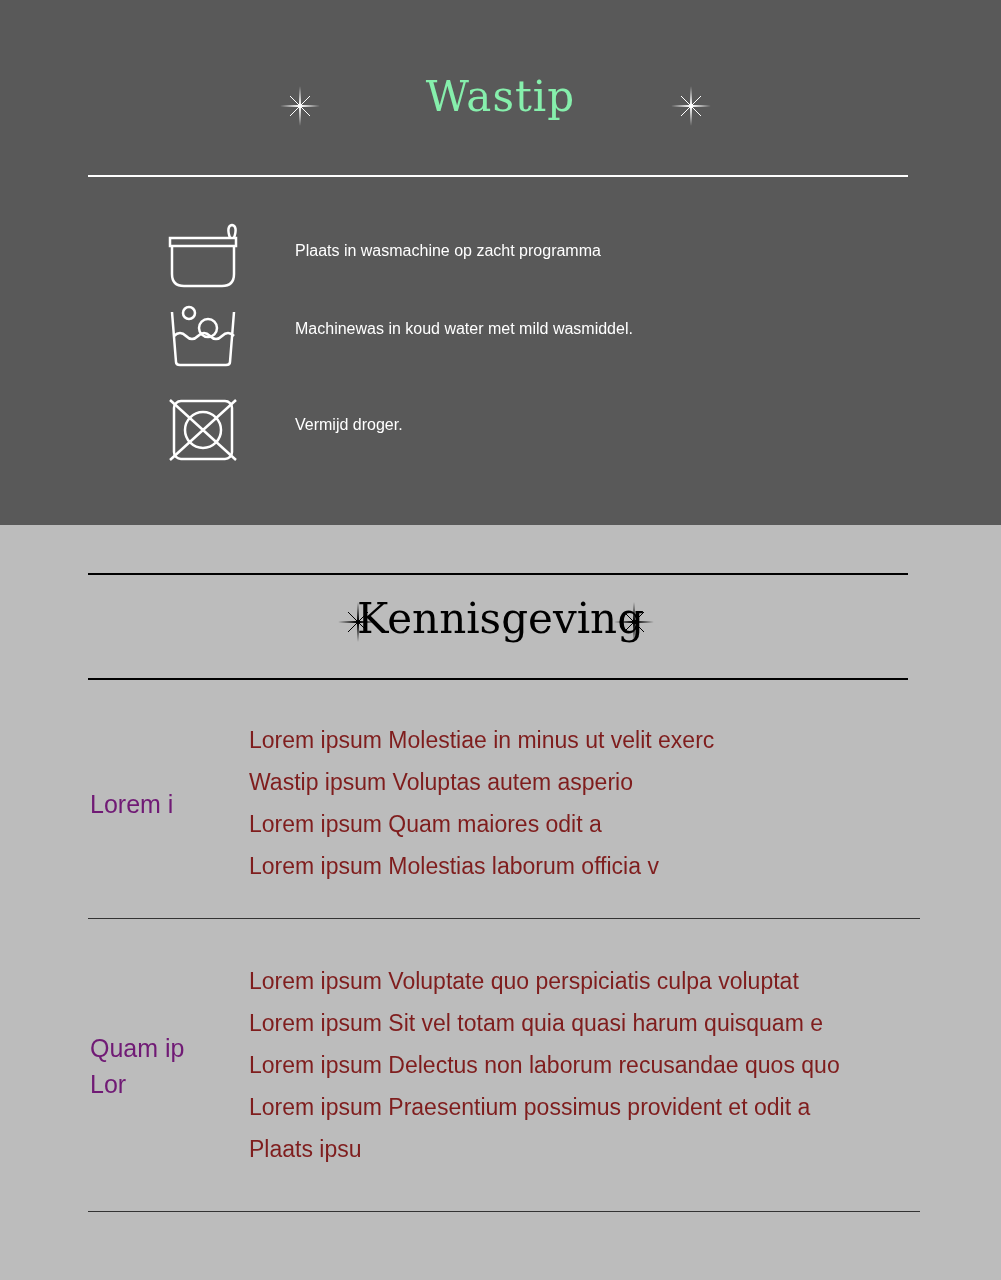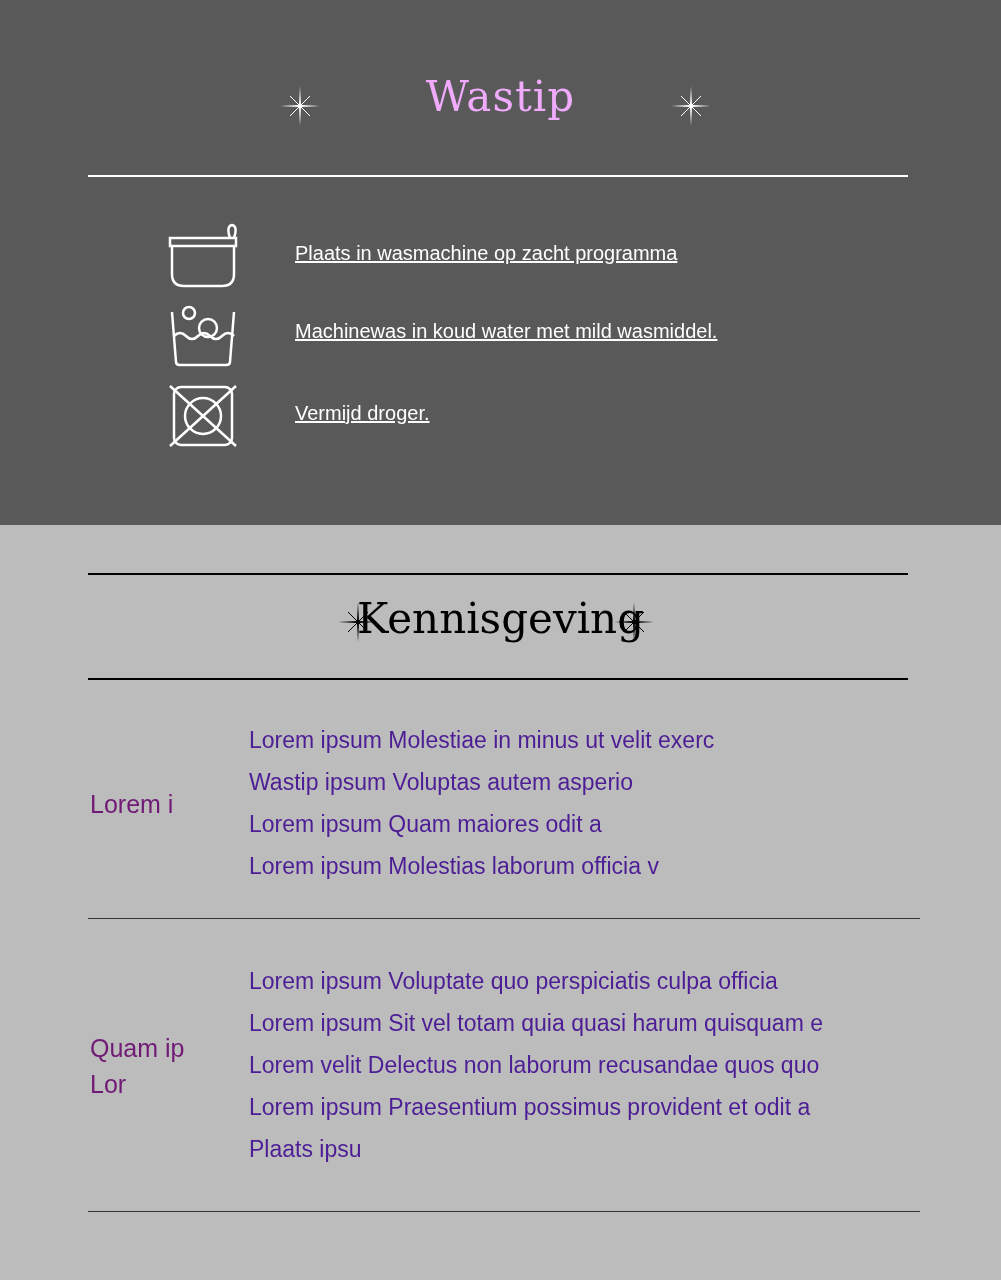--- a/index.html
+++ b/index.html
@@ -1,26 +1,26 @@
 <!DOCTYPE html>
 <html><head>
 <meta charset="utf-8">
 <style>
   html,body{margin:0;padding:0;}
   body{width:1001px;height:1280px;background:#bcbcbc;position:relative;overflow:hidden;font-family:"Liberation Sans",sans-serif;}
   .top{position:absolute;left:0;top:0;width:1001px;height:525px;background:#595959;}
-  .title{position:absolute;left:0;top:72px;width:1001px;text-align:center;font-family:"DejaVu Serif",serif;font-size:42px;color:#f0abfc;letter-spacing:1px;}
+  .title{position:absolute;left:0;top:72px;width:1001px;text-align:center;font-family:"DejaVu Serif",serif;font-size:42px;color:#86efac;letter-spacing:1px;}
   .spark{position:absolute;width:44px;height:44px;}
   .hline{position:absolute;height:2px;}
   .care-row{position:absolute;left:0;width:1001px;height:70px;}
   .care-icon{position:absolute;left:166px;width:74px;height:70px;}
-  .care-text{position:absolute;left:295px;font-size:20px;color:#fff;white-space:nowrap;text-decoration:underline;}
+  .care-text{position:absolute;left:295px;font-size:16px;color:#fff;white-space:nowrap;}
   .ktitle{position:absolute;left:0;top:594px;width:1001px;text-align:center;font-family:"DejaVu Serif",serif;font-size:42px;color:#000;}
   .label{position:absolute;left:90px;font-size:25px;color:#701a75;line-height:36px;}
-  .item{position:absolute;left:249px;font-size:23px;color:#4c1d95;white-space:nowrap;}
+  .item{position:absolute;left:249px;font-size:23px;color:#7f1d1d;white-space:nowrap;}
 </style>
 </head>
 <body>
 
 <div class="top">
   <svg class="spark" style="left:278px;top:84px" viewBox="0 0 44 44">
       <path d="M22 2 L23 21 L42 22 L23 23 L22 42 L21 23 L2 22 L21 21 Z" fill="#fff"></path>
       <path d="M12 12 L32 32 M32 12 L12 32" stroke="#fff" stroke-width="1"></path>
     </svg>
   <div class="title">Wastip</div>
@@ -40,21 +40,21 @@
   </div>
   <div class="care-row" style="top:300px">
     <svg class="care-icon" viewBox="0 0 74 70" fill="none" stroke="#fff" stroke-width="2.5">
       <path d="M6 12 L10 62 Q10 65 14 65 H60 Q64 65 64 62 L68 12"></path>
       <path d="M8 36 Q14 30 20 36 Q26 42 32 36 Q38 30 44 36 Q50 42 56 36 Q62 30 68 36"></path>
       <circle cx="23" cy="13" r="6"></circle>
       <circle cx="42" cy="28" r="9"></circle>
     </svg>
     <div class="care-text" style="top:20px">Machinewas in koud water met mild wasmiddel.</div>
   </div>
-  <div class="care-row" style="top:382px">
+  <div class="care-row" style="top:396px">
     <svg class="care-icon" viewBox="0 0 74 70" fill="none" stroke="#fff" stroke-width="2.5">
       <rect x="8" y="5" width="58" height="58" rx="7"></rect>
       <circle cx="37" cy="34" r="18"></circle>
       <path d="M4 4 L70 64 M70 4 L4 64"></path>
     </svg>
     <div class="care-text" style="top:20px">Vermijd droger.</div>
   </div>
 </div>
 
 <div class="hline" style="left:88px;top:573px;width:820px;background:#000"></div>
@@ -71,18 +71,18 @@
 
 <div class="label" style="top:786px">Lorem i</div>
 <div class="item" style="top:727px">Lorem ipsum Molestiae in minus ut velit exerc</div>
 <div class="item" style="top:769px">Wastip ipsum Voluptas autem asperio</div>
 <div class="item" style="top:811px">Lorem ipsum Quam maiores odit a</div>
 <div class="item" style="top:853px">Lorem ipsum Molestias laborum officia v</div>
 <div class="hline" style="left:88px;top:918px;width:832px;height:1px;background:#333"></div>
 
 <div class="label" style="top:1030px">Quam ip</div>
 <div class="label" style="top:1066px">Lor</div>
-<div class="item" style="top:968px">Lorem ipsum Voluptate quo perspiciatis culpa officia</div>
+<div class="item" style="top:968px">Lorem ipsum Voluptate quo perspiciatis culpa voluptat</div>
 <div class="item" style="top:1010px">Lorem ipsum Sit vel totam quia quasi harum quisquam e</div>
-<div class="item" style="top:1052px">Lorem velit Delectus non laborum recusandae quos quo</div>
+<div class="item" style="top:1052px">Lorem ipsum Delectus non laborum recusandae quos quo</div>
 <div class="item" style="top:1094px">Lorem ipsum Praesentium possimus provident et odit a</div>
 <div class="item" style="top:1136px">Plaats ipsu</div>
 <div class="hline" style="left:88px;top:1211px;width:832px;height:1px;background:#333"></div>
 
 </body></html>

